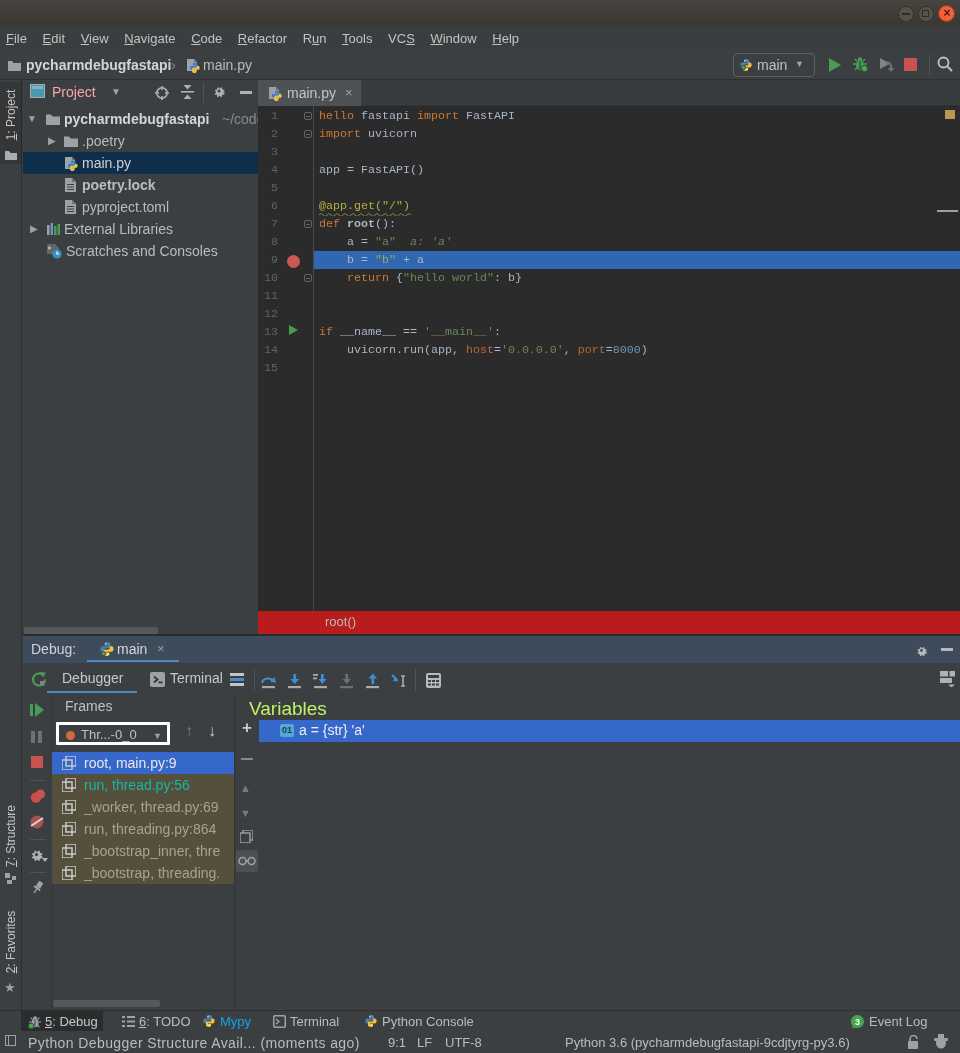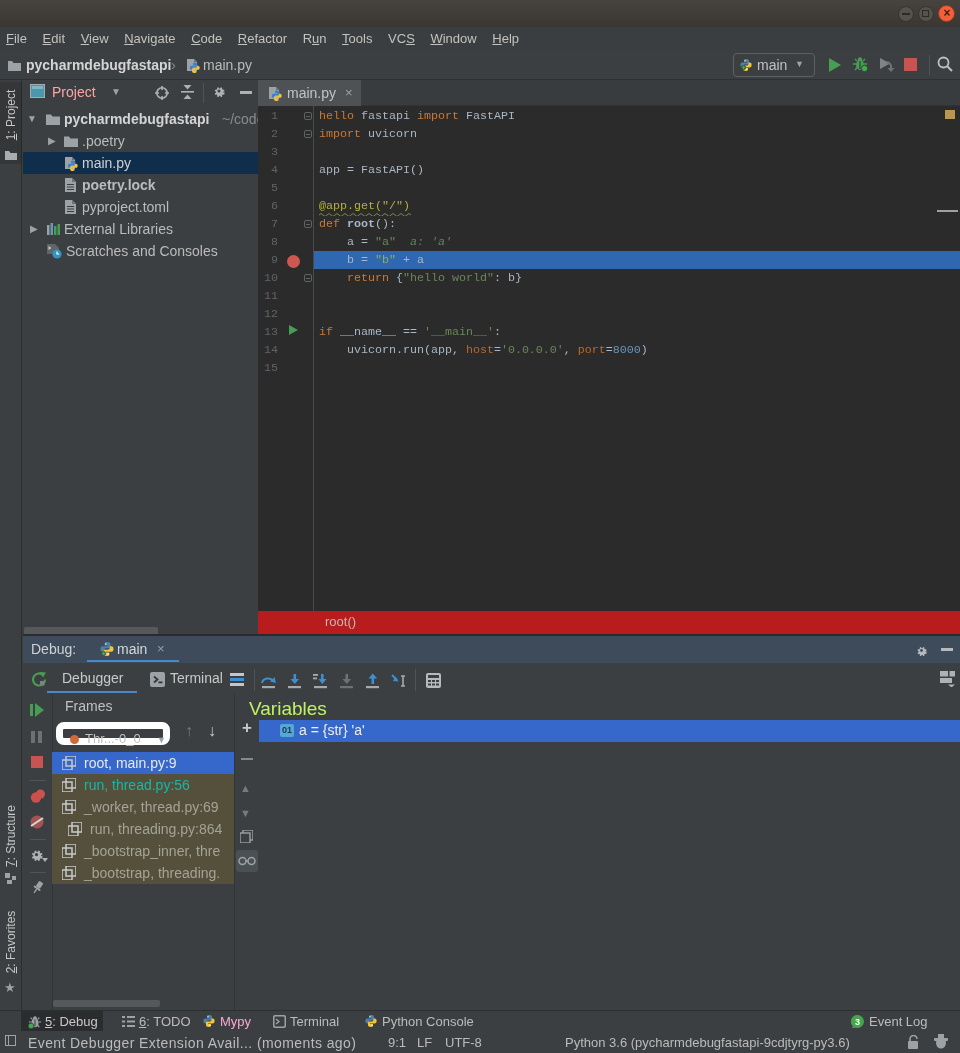--- a/index.html
+++ b/index.html
@@ -419,21 +419,21 @@
     <div class="abs" style="left:7px;top:178px;width:16px;height:1px;background:#515456;"></div>
     <svg class="abs" style="left:8px;top:186px" width="14" height="14">
           <g transform="rotate(35 7 7)">
             <rect x="4.5" y="1" width="5" height="6.5" rx="1" fill="#9da2a6"></rect>
             <rect x="3" y="7.5" width="8" height="2" rx="1" fill="#9da2a6"></rect>
             <rect x="6.4" y="9.5" width="1.4" height="4.5" fill="#9da2a6"></rect>
           </g>
         </svg>
 
     <div class="abs" style="left:42px;top:4px;font-size:14px;color:#c0c0c0;">Frames</div>
-    <div class="abs" style="left:33px;top:28px;width:114px;height:23px;border:7px solid #ffffff;border-radius:8px;">
+    <div class="abs" style="left:33px;top:28px;width:114px;height:23px;border:3px solid #ffffff;border-radius:1px;">
       <div class="abs" style="left:7px;top:6px;width:9px;height:9px;border-radius:50%;background:#d2693a;"></div>
       <div class="abs" style="left:22px;top:2px;color:#c0c0c0;">Thr...-0_0</div>
       <div class="abs" style="left:94px;top:6px;color:#9da2a6;font-size:9px;">▼</div>
     </div>
     <div class="abs" style="left:162px;top:28px;color:#77797b;font-size:16px;font-weight:bold;">↑</div>
     <div class="abs" style="left:185px;top:28px;color:#c8cacb;font-size:16px;font-weight:bold;">↓</div>
     <div class="abs" id="framelist" style="left:29px;top:58px;width:182px;height:132px;overflow:hidden;">
       <div class="abs row22" style="left:0;top:0;width:182px;background:#3667cb;color:#e8e8e8;"></div>
       <div class="abs" style="left:0;top:22px;width:182px;height:110px;background:#55503c;"></div>
     </div>
@@ -459,21 +459,21 @@
           </div>
       <div class="abs row22" style="left:0;top:44px;width:182px;color:#a3a396;">
             <span class="abs frmicon" style="left:10px;top:4px">
               <svg width="14" height="14">
                 <rect x="4" y="0" width="10" height="10" fill="none" stroke="#c7c9cb" stroke-width="1.5"></rect>
                 <rect x="0" y="4" width="10" height="10" fill="none" stroke="#c7c9cb" stroke-width="1.5"></rect>
               </svg>
             </span>
             <span class="abs" style="left:32px">_worker, thread.py:69</span>
           </div>
-      <div class="abs row22" style="left:6px;top:66px;width:182px;color:#a3a396;">
+      <div class="abs row22" style="left:0;top:66px;width:182px;color:#a3a396;">
             <span class="abs frmicon" style="left:10px;top:4px">
               <svg width="14" height="14">
                 <rect x="4" y="0" width="10" height="10" fill="none" stroke="#c7c9cb" stroke-width="1.5"></rect>
                 <rect x="0" y="4" width="10" height="10" fill="none" stroke="#c7c9cb" stroke-width="1.5"></rect>
               </svg>
             </span>
             <span class="abs" style="left:32px">run, threading.py:864</span>
           </div>
       <div class="abs row22" style="left:0;top:88px;width:182px;color:#a3a396;">
             <span class="abs frmicon" style="left:10px;top:4px">
@@ -547,21 +547,21 @@
       </svg>
   <div class="abs" style="left:139px;top:3px;color:#bbbbbb;font-size:13px;"><u>6</u>: TODO</div>
   <div class="abs" id="pyicon-mypy" style="left:203px;top:4px;width:12px;height:12px">
         <svg width="12" height="12" viewBox="0 0 12 12">
           <path d="M6 0 C3.8 0 4 1 4 1.7 V3 h3 v0.6 H2.4 C1 3.6 0.4 4.4 0.4 6 c0 1.6 0.6 2.4 2 2.4 H3.6 V7 c0-1.2 1-1.6 1.9-1.6 h2.4 C8.8 5.4 9 4.8 9 4.2 V1.7 C9 .6 8 0 6 0 z" fill="#4e80a8"></path>
           <circle cx="5" cy="1.8" r="0.7" fill="#dfe9f2"></circle>
           <path d="M6 12 c2.2 0 2-1 2-1.7 V9 H5 v-0.6 h4.6 C11 8.4 11.6 7.6 11.6 6 c0-1.6-0.6-2.4-2-2.4 H8.4 V5 c0 1.2-1 1.6-1.9 1.6 H4.1 C3.2 6.6 3 7.2 3 7.8 v2.5 C3 11.4 4 12 6 12 z" fill="#f2c43d"></path>
           <circle cx="7" cy="10.2" r="0.7" fill="#fdf6e3"></circle>
         </svg>
       </div>
-  <div class="abs" style="left:220px;top:3px;color:#f9a8d4;font-size:13px;">Mypy</div>
+  <div class="abs" style="left:220px;top:3px;color:#0ea5e9;font-size:13px;">Mypy</div>
   <svg class="abs" style="left:273px;top:4px" width="13" height="13">
         <rect width="13" height="13" rx="2" fill="#9da2a6"></rect>
         <rect x="1.5" y="1.5" width="10" height="10" rx="1" fill="#3c3f41"></rect>
         <path d="M3 4 l3 2.5 -3 2.5" fill="none" stroke="#9da2a6" stroke-width="1.4"></path>
       </svg>
   <div class="abs" style="left:290px;top:3px;color:#bbbbbb;font-size:13px;">Terminal</div>
   <div class="abs" id="pyicon-pc" style="left:365px;top:4px;width:12px;height:12px">
         <svg width="12" height="12" viewBox="0 0 12 12">
           <path d="M6 0 C3.8 0 4 1 4 1.7 V3 h3 v0.6 H2.4 C1 3.6 0.4 4.4 0.4 6 c0 1.6 0.6 2.4 2 2.4 H3.6 V7 c0-1.2 1-1.6 1.9-1.6 h2.4 C8.8 5.4 9 4.8 9 4.2 V1.7 C9 .6 8 0 6 0 z" fill="#4e80a8"></path>
           <circle cx="5" cy="1.8" r="0.7" fill="#dfe9f2"></circle>
@@ -575,21 +575,21 @@
         <circle cx="6.5" cy="6.5" r="6.5" fill="#47a64c"></circle>
         <text x="6.5" y="9.5" font-size="9" font-weight="bold" fill="#fff" text-anchor="middle" font-family="Liberation Sans">3</text>
       </svg>
   <div class="abs" style="left:869px;top:3px;color:#bbbbbb;font-size:13px;">Event Log</div>
 </div>
 
 <div class="abs" id="statusbar" style="left:0;top:1031px;width:960px;height:22px;background:#3c3f41;font-size:13px;color:#bbbbbb;">
   <div class="abs" style="left:5px;top:4px;width:11px;height:11px;border:1px solid #9da2a6;">
         <div style="width:3px;height:9px;border-right:1px solid #9da2a6;"></div>
       </div>
-  <div class="abs" style="left:28px;top:4px;font-size:14px;letter-spacing:0.4px;">Event Debugger Extension Avail... (moments ago)</div>
+  <div class="abs" style="left:28px;top:4px;font-size:14px;letter-spacing:0.4px;">Python Debugger Structure Avail... (moments ago)</div>
   <div class="abs" style="left:388px;top:4px;">9:1</div>
   <div class="abs" style="left:417px;top:4px;">LF</div>
   <div class="abs" style="left:445px;top:4px;">UTF-8</div>
   <div class="abs" style="left:495px;top:4px;margin-top:32px;">4 spaces</div>
   <div class="abs" style="left:565px;top:4px;">Python 3.6 (pycharmdebugfastapi-9cdjtyrg-py3.6)</div>
   <svg class="abs" style="left:908px;top:4px" width="12" height="14">
         <path d="M2 6 V4 a3.5 3.5 0 0 1 7 0" fill="none" stroke="#9da2a6" stroke-width="1.6"></path>
         <rect x="0" y="6" width="10" height="8" rx="1" fill="#9da2a6"></rect>
       </svg>
   <svg class="abs" style="left:934px;top:3px" width="14" height="15">

